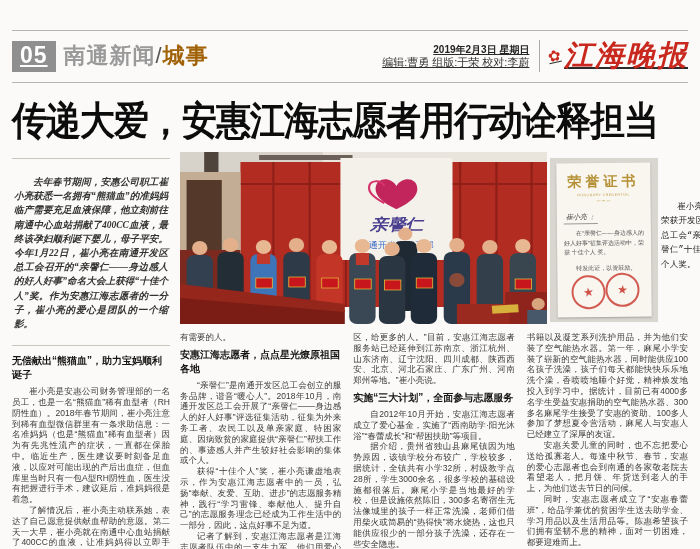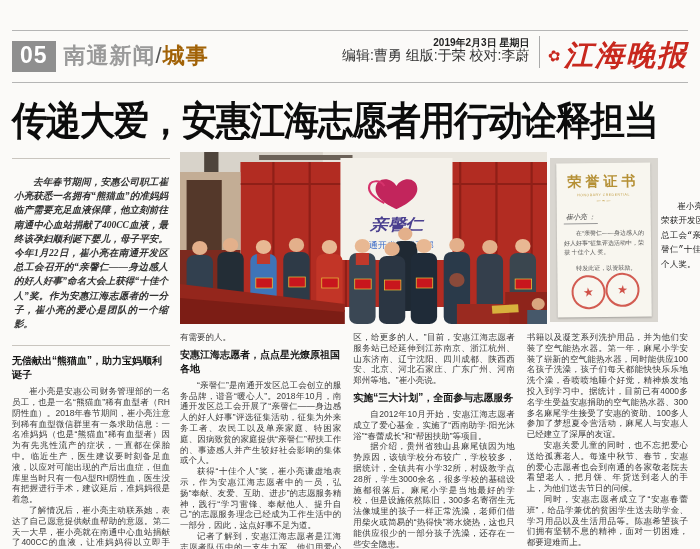--- a/index.html
+++ b/index.html
@@ -3,28 +3,28 @@
 <meta charset="utf-8">
 <style>
   html,body{margin:0;padding:0;width:700px;height:549px;overflow:hidden;background:#fbfaf8;}
   body{font-family:"Liberation Sans",sans-serif;color:#2b2b2b;}
   .inner{padding:0 12px;}
 
   
   .header{margin-top:30px;border-top:1px solid #b5b5b5;border-bottom:1px solid #b5b5b5;
           display:flex;align-items:center;padding:5px 0 6px;}
   .pagenum{background:#8f8f8f;color:#fff;font-weight:bold;font-size:23px;
-           padding:1px 8px 3px;letter-spacing:1px;}
+           padding:1px 8px 3px;letter-spacing:1px;text-decoration:underline;}
   .section{margin-left:8px;font-size:22px;font-weight:900;color:#9a9a9a;letter-spacing:1px;}
   .section .slash{color:#555;font-weight:400;}
   .section .sub{color:#a16207;}
-  .header-right{margin-left:auto;display:flex;}
+  .header-right{margin-left:auto;display:flex;align-items:center;text-decoration:underline;}
   .dates{text-align:right;line-height:13px;padding-right:10px;}
   .date-line{font-size:10px;font-weight:bold;color:#222;}
-  .staff-line{font-size:14px;color:#333;}
+  .staff-line{font-size:11px;color:#333;}
   .vline{width:1px;height:32px;background:#aaa;}
   .masthead{display:flex;align-items:center;padding-left:8px;color:#c8281e;}
   .bird{font-size:15px;margin-right:3px;transform:rotate(-12deg);}
   .masthead-text{font-family:"Liberation Serif",serif;font-style:italic;font-weight:bold;
                  font-size:29px;letter-spacing:2px;}
 
   
   .headline{font-size:35px;font-weight:900;color:#0c0c0c;letter-spacing:-1px;
             margin:12px 0 10px;white-space:nowrap;transform:scaleY(1.12);transform-origin:left top;}
 

